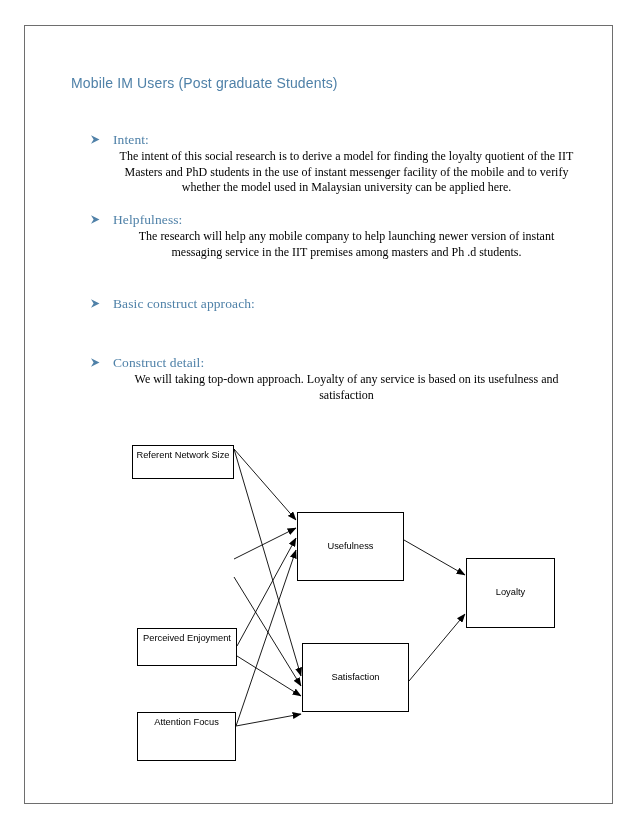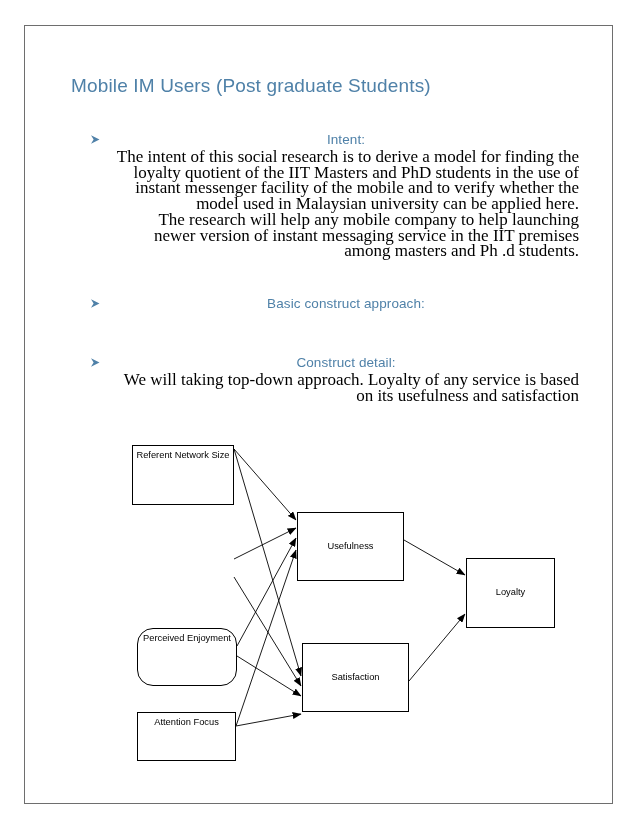--- a/index.html
+++ b/index.html
@@ -25,64 +25,63 @@
     background: #ffffff;
     box-sizing: border-box;
   }
 
   
   .doc-title {
     position: absolute;
     left: 46px;
     top: 49px;
     font-family: "Liberation Sans", sans-serif;
-    font-size: 19px;
+    font-size: 14px;
     font-weight: 400;
     letter-spacing: 0.15px;
     color: #4f81a8;
     white-space: nowrap;
   }
 
   
   .section {
     position: absolute;
     left: 62px;
     width: 492px;
   }
   .sec-head {
     position: relative;
-    font-family: Liberation Sans, sans-serif;
+    font-family: Liberation Serif, serif;
     font-size: 13.5px;
     color: #4f81a8;
     letter-spacing: 0.1px;
     white-space: nowrap;
     padding-left: 26px;
     line-height: 17px;
-    text-align: center;
   }
   .bullet-icon {
     position: absolute;
     left: 2px;
     top: 1px;
     width: 14px;
     height: 15px;
     color: #4f81a8;
     font-size: 12px;
     line-height: 15px;
   }
   .bullet-icon svg { display: block; }
 
   .sec-body {
     margin-top: 1px;
     margin-left: 27px;
     font-family: "Liberation Serif", serif;
-    font-size: 17px;
+    font-size: 12px;
     line-height: 15.5px;
     color: #000000;
-    text-align: right;
+    text-align: center;
   }
 
   
   #diagram {
     position: absolute;
     left: 0;
     top: 0;
     width: 589px;
     height: 779px;
     pointer-events: none;
@@ -104,23 +103,23 @@
     padding: 0 3px;
   }
   .node.top-align .node-label { padding-top: 4px; }
   .node.mid-align {
     display: flex;
     align-items: center;
     justify-content: center;
   }
 
   
-  #node-referent      { left: 107px; top: 419px; width: 102px; height: 60px; }
+  #node-referent      { left: 107px; top: 419px; width: 102px; height: 34px; }
   #node-complement    { left: 107px; top: 513px; width: 102px; height: 46px; }
-  #node-enjoyment     { left: 112px; top: 602px; width: 100px; height: 58px; border-radius: 16px; }
+  #node-enjoyment     { left: 112px; top: 602px; width: 100px; height: 38px; }
   #node-attention     { left: 112px; top: 686px; width: 99px;  height: 49px; text-align: center; }
   #node-usefulness    { left: 272px; top: 486px; width: 107px; height: 69px; }
   #node-satisfaction  { left: 277px; top: 617px; width: 107px; height: 69px; }
   #node-loyalty       { left: 441px; top: 532px; width: 89px; height: 70px; }
 </style>
 </head>
 <body>
 
 <div id="page">
 
@@ -132,20 +131,28 @@
         <svg width="14" height="15" viewBox="0 0 14 15" aria-hidden="true">
           <path d="M2 3.2 L10.5 7.5 L2 11.8 L4.6 7.5 Z" fill="#4f81a8"></path>
         </svg>
       </span>
       <span>Intent:</span>
     </div>
     <div class="sec-body">The intent of this social research is to derive a model for finding the loyalty quotient of the IIT Masters and PhD students in the use of instant messenger facility of the mobile and to verify whether the model used in Malaysian university can be applied here.</div>
   </div>
 
   <div class="section" style="top:185px;">
+    <div class="sec-head">
+      <span class="bullet-icon">
+        <svg width="14" height="15" viewBox="0 0 14 15" aria-hidden="true">
+          <path d="M2 3.2 L10.5 7.5 L2 11.8 L4.6 7.5 Z" fill="#4f81a8"></path>
+        </svg>
+      </span>
+      <span>Helpfulness:</span>
+    </div>
     <div class="sec-body">The research will help any mobile company to help launching newer version of instant messaging service in the IIT premises among masters and Ph .d students.</div>
   </div>
 
   <div class="section" style="top:250px;margin-top:19px;">
     <div class="sec-head">
       <span class="bullet-icon">
         <svg width="14" height="15" viewBox="0 0 14 15" aria-hidden="true">
           <path d="M2 3.2 L10.5 7.5 L2 11.8 L4.6 7.5 Z" fill="#4f81a8"></path>
         </svg>
       </span>

